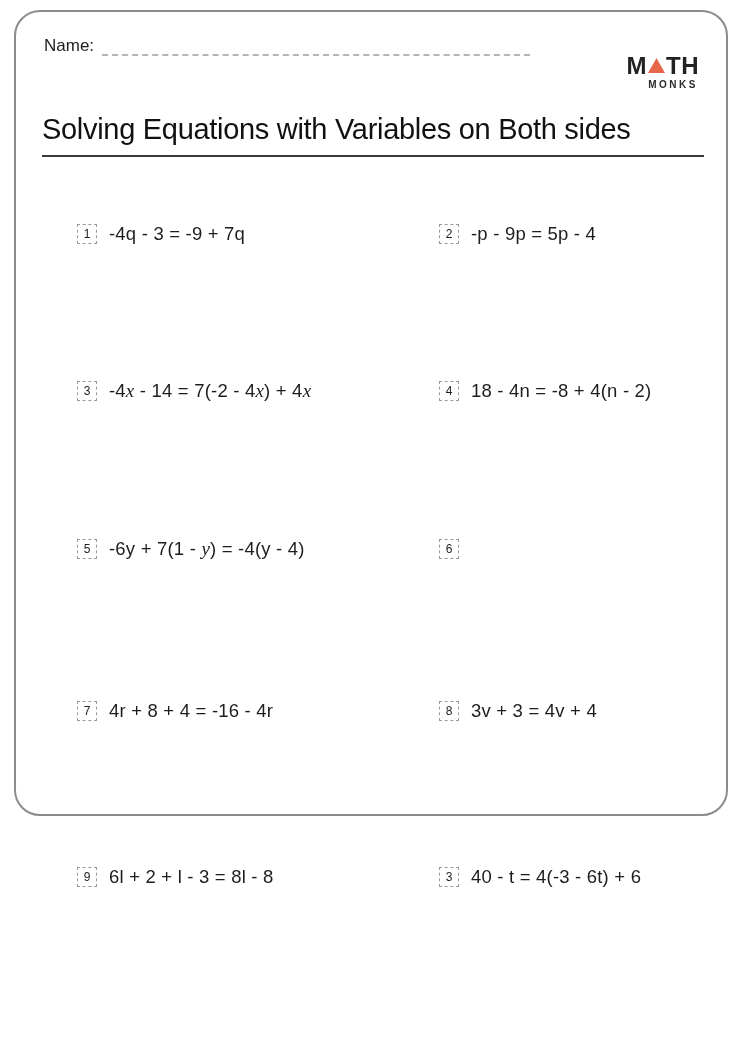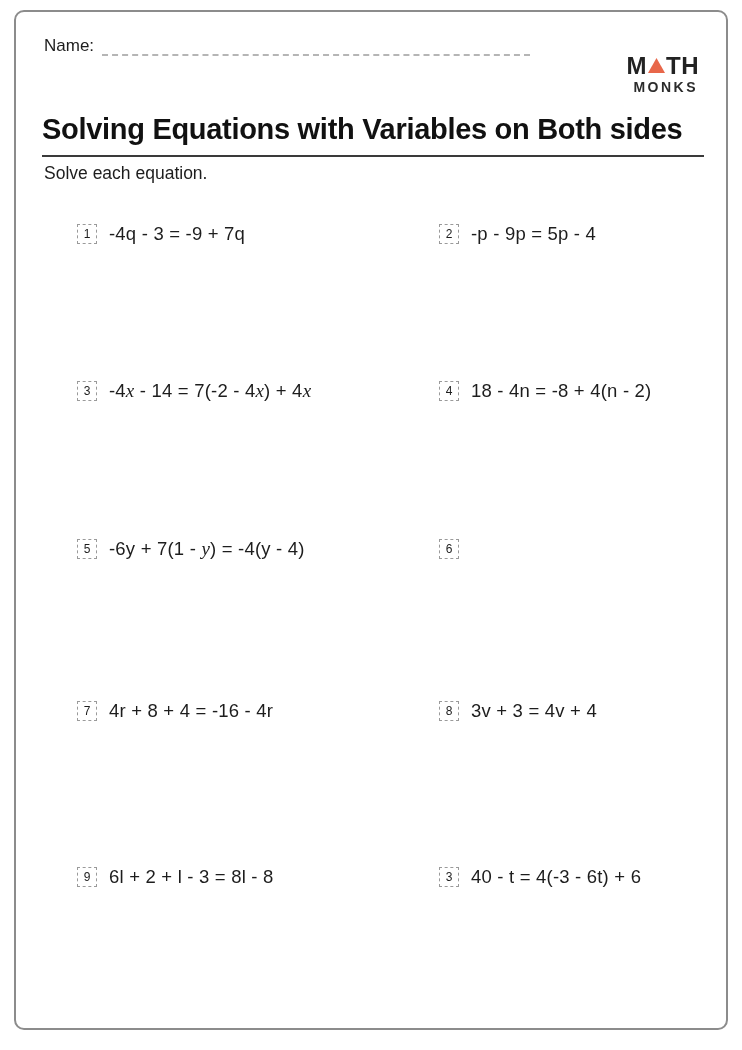--- a/index.html
+++ b/index.html
@@ -5,23 +5,23 @@
   * { margin: 0; padding: 0; box-sizing: border-box; }
   html, body {
     width: 742px; height: 1050px;
     background: #ffffff;
     font-family: "Liberation Sans", "DejaVu Sans", sans-serif;
     color: #1d1d1d;
   }
   .sheet {
     position: absolute;
     left: 14px; top: 10px;
-    width: 714px; height: 1020px;
+    width: 714px; height: 806px;
     border: 2px solid #8c8c8c;
-    border-radius: 10px;
+    border-radius: 26px;
     background: #ffffff;
   }
   
   .row-name {
     position: absolute; top: 24px; left: 28px;
     display: flex; align-items: flex-end;
     font-size: 17px;
   }
   .row-datescore {
     position: absolute; top: 64px; left: 28px;
@@ -42,27 +42,27 @@
     position: absolute; top: 42px; right: 27px;
     text-align: right;
   }
   .logo-top {
     display: flex; align-items: flex-end; justify-content: flex-end;
     font-size: 24px; font-weight: bold; letter-spacing: 0.5px;
     line-height: 22px; color: #222;
   }
   .logo-tri { margin: 0 1px 1px 1px; display: inline-block; }
   .logo-bottom {
-    font-size: 14px; font-weight: bold; letter-spacing: 2.5px;
+    font-size: 10px; font-weight: bold; letter-spacing: 2.5px;
     color: #2b2b2b; margin-top: 2px; margin-right: 1px;
   }
   
   .title {
     position: absolute; top: 101px; left: 26px;
-    font-size: 29px; font-weight: bold; letter-spacing: -0.3px;
+    font-size: 29px; font-weight: normal; letter-spacing: -0.3px;
     white-space: nowrap; color: #111;
   }
   .title-rule {
     position: absolute; top: 143px; left: 26px;
     width: 662px; height: 2px; background: #3a3a3a;
   }
   .instruction {
     position: absolute; top: 151px; left: 28px;
     font-size: 17.5px;
   }
@@ -119,21 +119,20 @@
           <polygon points="8.5,0 17,15 0,15" fill="#E8674A"></polygon>
         </svg>
       </span>
       <span>TH</span>
     </div>
     <div class="logo-bottom">MONKS</div>
   </div>
 
   <div class="title">Solving Equations with Variables on Both sides</div>
   <div class="title-rule"></div>
-  <div class="instruction">Solve each equation.</div>
 
   <div class="problems">
 
     <div class="p-row r1">
       <div class="p-cell left">
         <span class="badge">1</span>
         <span class="eq">-4q - 3 = -9 + 7q</span>
       </div>
       <div class="p-cell right">
         <span class="badge">2</span>

